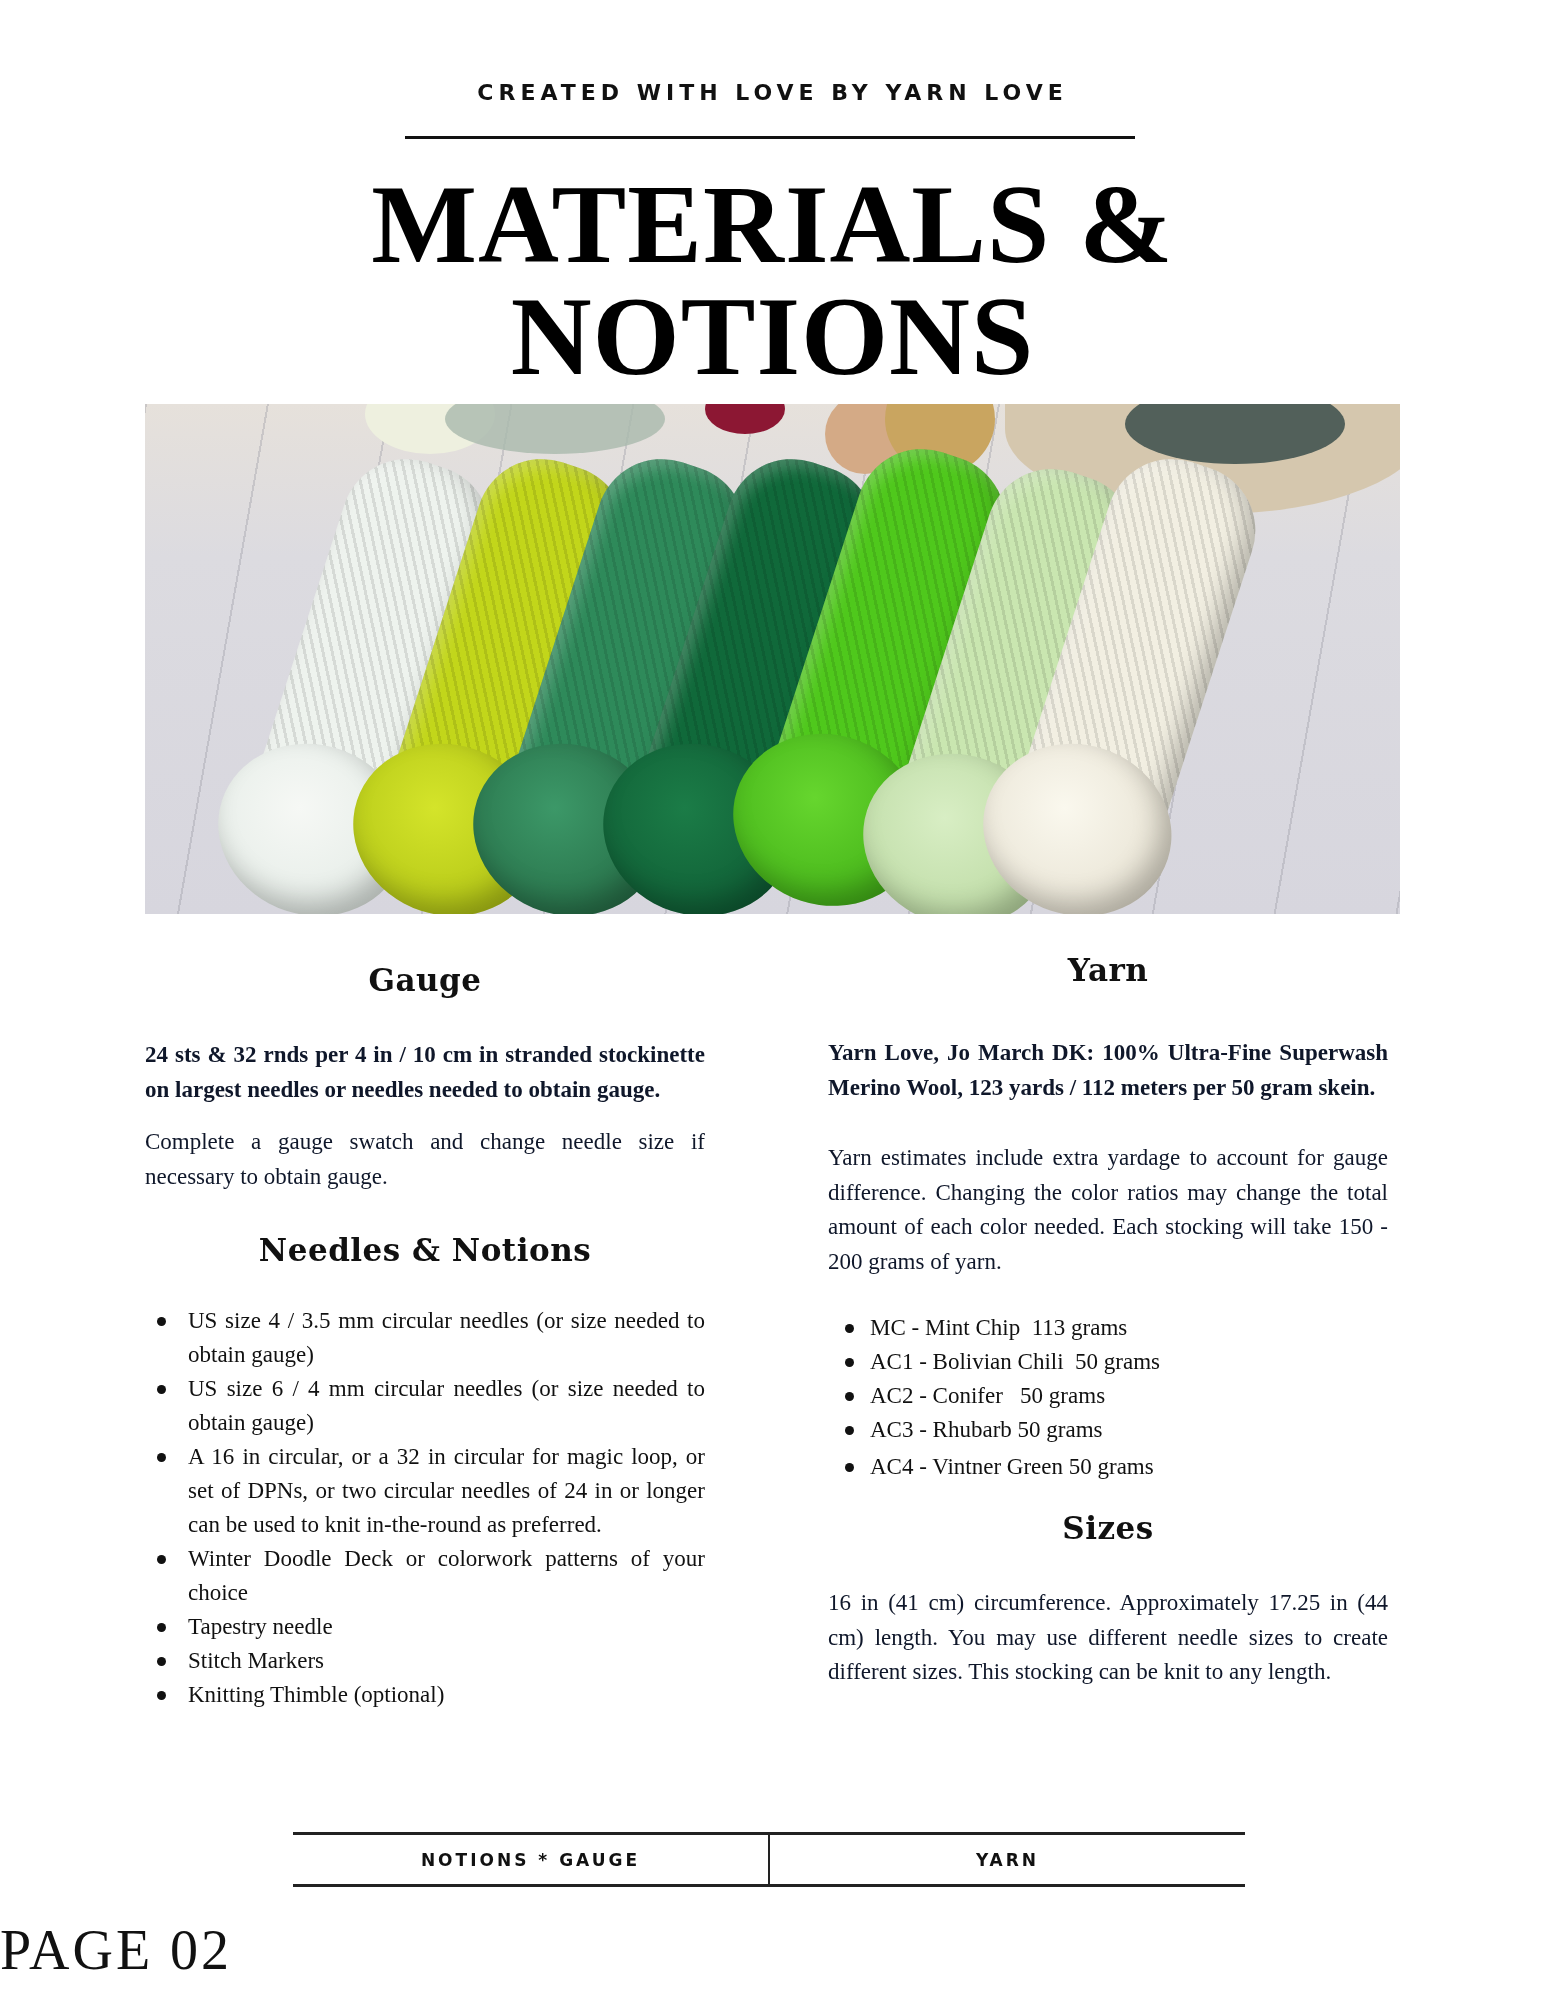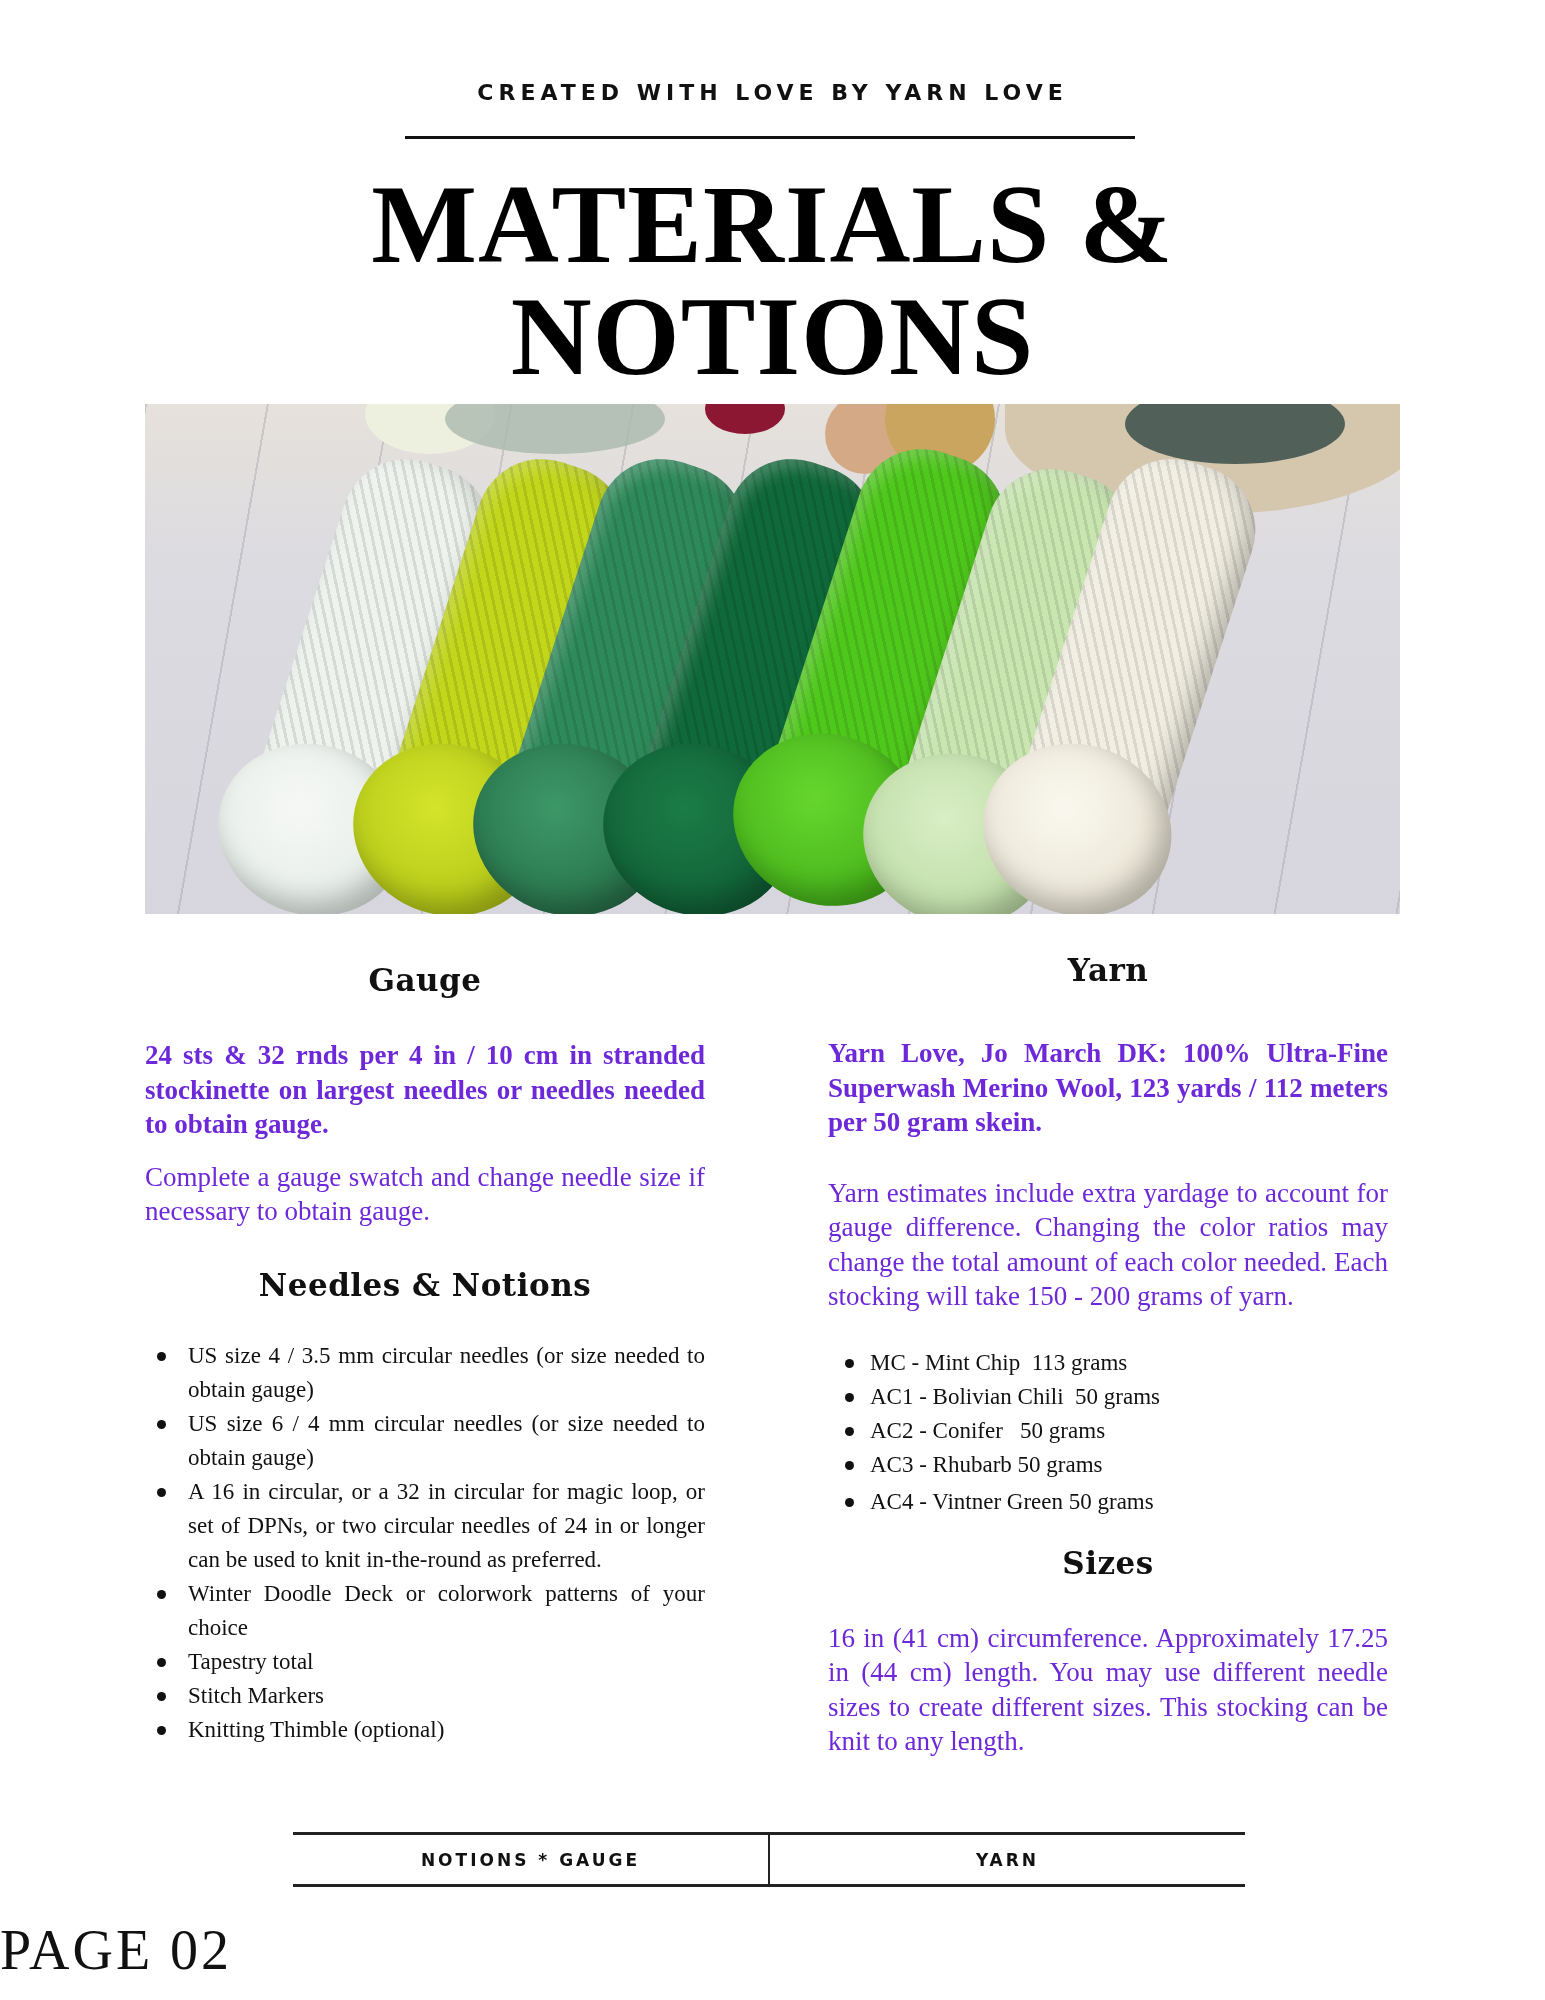--- a/index.html
+++ b/index.html
@@ -43,22 +43,22 @@
     }
 
     .col-left { position: absolute; left: 145px; top: 950px; width: 560px; }
     .col-right { position: absolute; left: 828px; top: 950px; width: 560px; }
 
     .section-heading {
       text-align: center; font-family: "DejaVu Serif", serif; font-weight: bold;
       font-size: 31px; color: #111; letter-spacing: 0.5px;
     }
     .para {
-      font-family: "Liberation Serif", serif; font-size: 27px; line-height: 34.5px;
-      text-align: justify; color: #6d28d9;
+      font-family: "Liberation Serif", serif; font-size: 23px; line-height: 34.5px;
+      text-align: justify; color: #0f172a;
     }
     .para.bold { font-weight: bold; }
 
     ul.bullets { list-style: none; font-family: "Liberation Serif", serif; font-size: 23px; line-height: 34px; color: #111; }
     ul.bullets li { position: relative; padding-left: 43px; text-align: justify; }
     ul.bullets li .dot {
       position: absolute; left: 12px; top: 13px; width: 9px; height: 9px; border-radius: 50%; background: #111;
     }
     ul.bullets.right li { padding-left: 42px; text-align: left; }
     ul.bullets.right li .dot { left: 17px; }
@@ -124,21 +124,21 @@
   <h2 class="section-heading" style="margin-top:12px;">Gauge</h2>
   <p class="para bold" style="margin-top:40px;">24 sts &amp; 32 rnds per 4 in / 10 cm in stranded stockinette on largest needles or needles needed to obtain gauge.</p>
   <p class="para" style="margin-top:18px;">Complete a gauge swatch and change needle size if necessary to obtain gauge.</p>
 
   <h2 class="section-heading" style="margin-top:38px;">Needles &amp; Notions</h2>
   <ul class="bullets" style="margin-top:36px;">
     <li><span class="dot"></span><span> US size 4 / 3.5 mm circular needles (or size needed to obtain gauge)</span></li>
     <li><span class="dot"></span><span> US size 6 / 4 mm circular needles (or size needed to obtain gauge)</span></li>
     <li><span class="dot"></span><span>A 16 in circular, or a 32 in circular for magic loop, or set of DPNs, or two circular needles of 24 in or longer can be used to knit in-the-round as preferred.</span></li>
     <li><span class="dot"></span><span>Winter Doodle Deck or colorwork patterns of your choice</span></li>
-    <li><span class="dot"></span><span>Tapestry total</span></li>
+    <li><span class="dot"></span><span>Tapestry needle</span></li>
     <li><span class="dot"></span><span>Stitch Markers</span></li>
     <li><span class="dot"></span><span>Knitting Thimble (optional)</span></li>
   </ul>
 </section>
 
 <section class="col-right">
   <h2 class="section-heading" style="margin-top:2px;">Yarn</h2>
   <p class="para bold" style="margin-top:48px;">Yarn Love, Jo March DK: 100% Ultra-Fine Superwash Merino Wool, 123 yards / 112 meters per 50 gram skein.</p>
   <p class="para" style="margin-top:36px;">Yarn estimates include extra yardage to account for gauge difference. Changing the color ratios may change the total amount of each color needed. Each stocking will take 150 - 200 grams of yarn.</p>
   <ul class="bullets right" style="margin-top:32px;">

